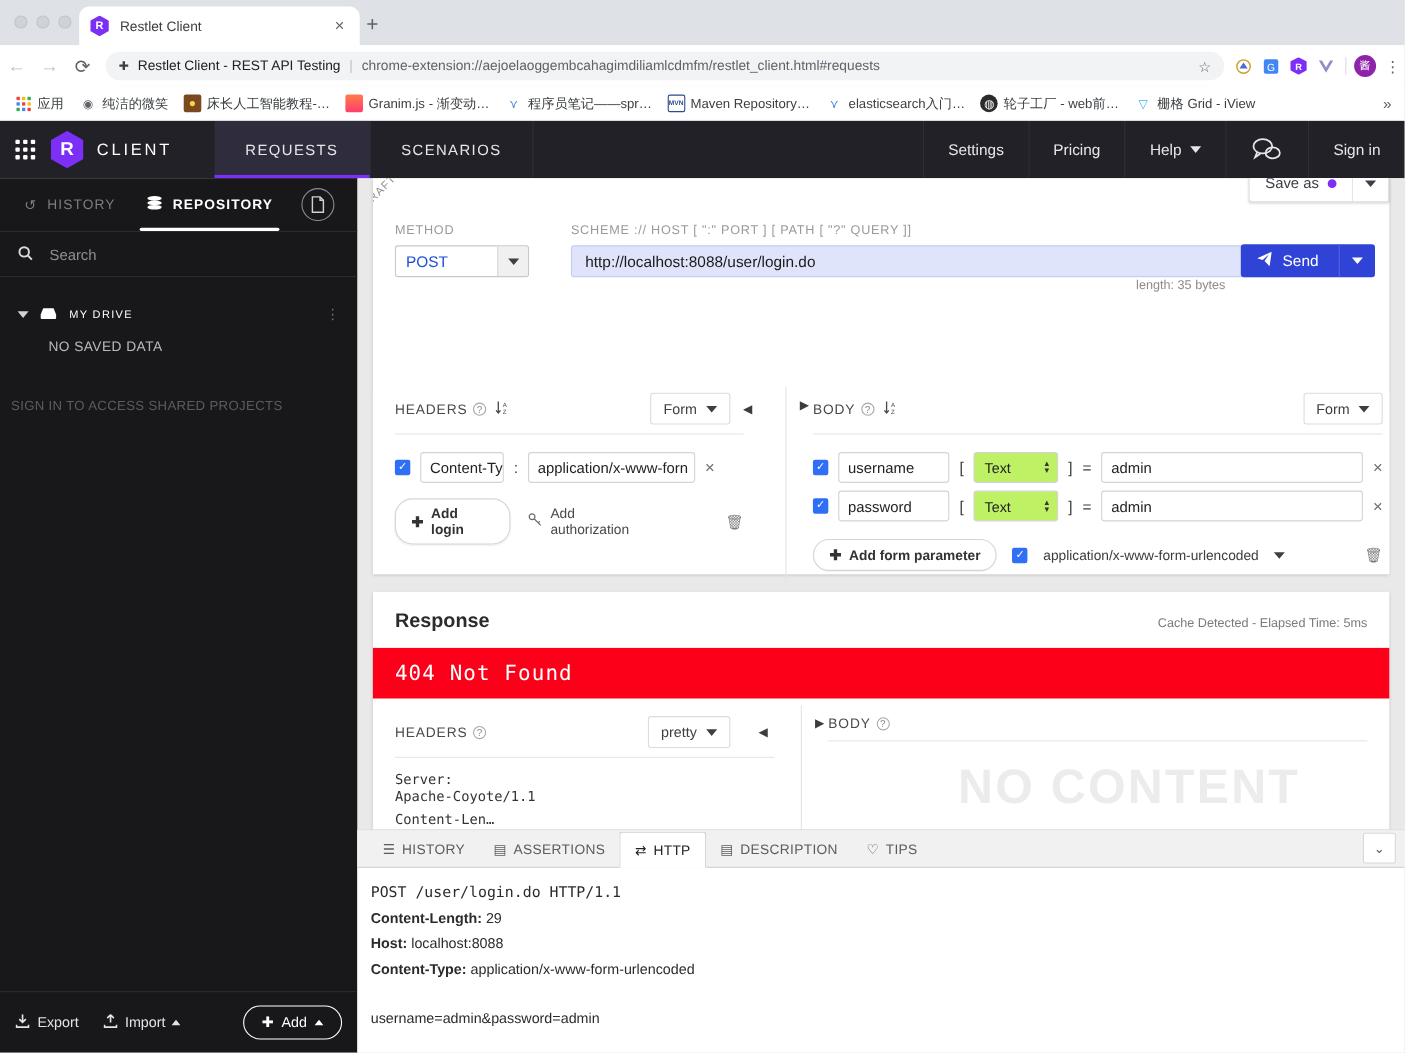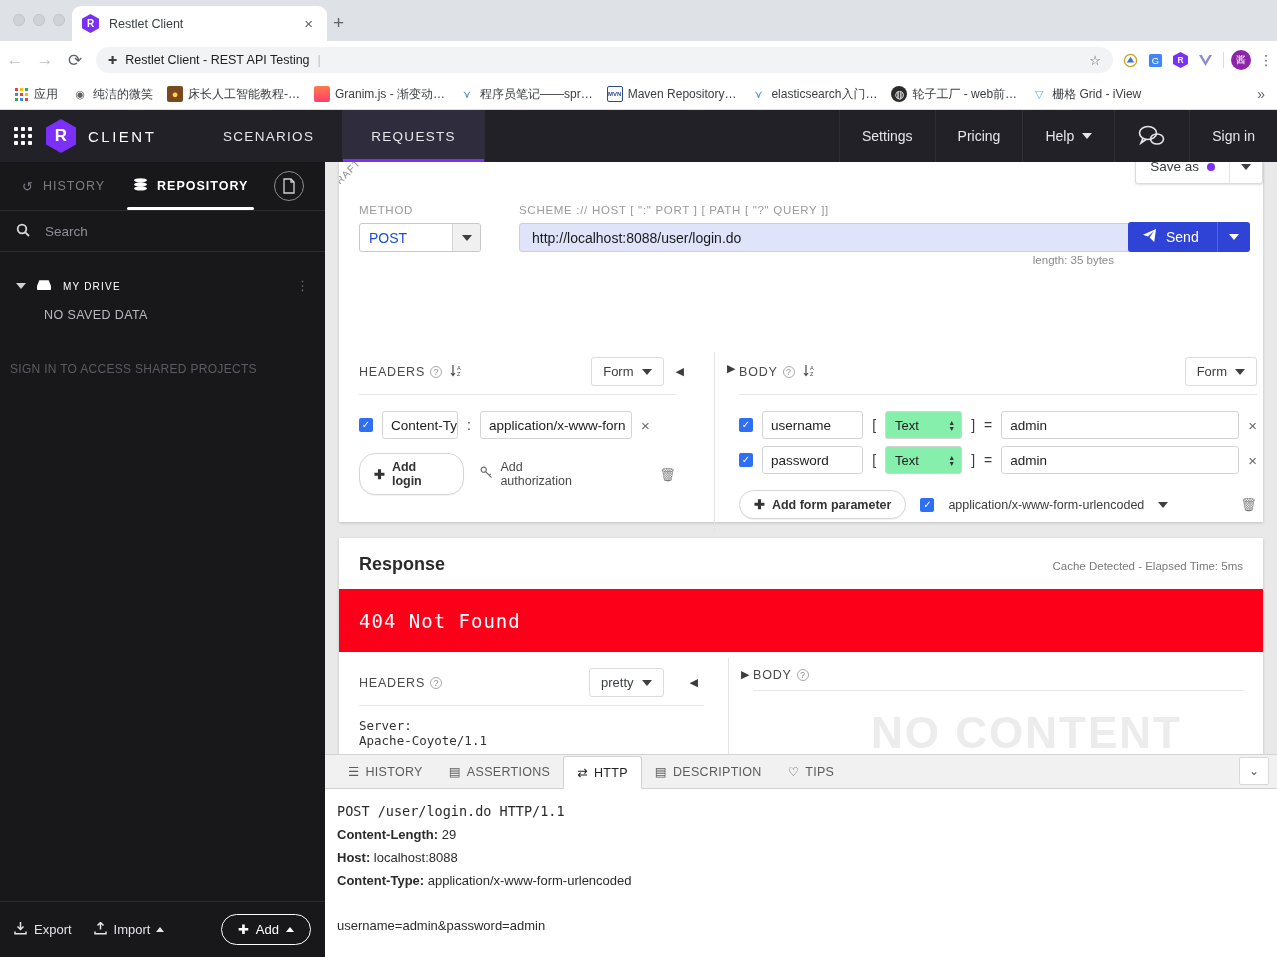--- a/index.html
+++ b/index.html
@@ -260,34 +260,34 @@
   .tinput {
     border: 1px solid #d4d4d4; border-radius: 3px; height: 28px;
     display: flex; align-items: center; padding: 0 8px; font-size: 13.5px;
     color: #222; background: #fff; overflow: hidden; white-space: nowrap;
   }
   .x-btn { color: #6b6b6b; font-size: 15px; }
   .bracket { color: #3c3c3c; font-size: 14px; }
   .tsel {
     border: 1px solid #d4d4d4; border-radius: 3px; height: 28px; width: 82px;
     display: flex; align-items: center; padding: 0 6px 0 9px; font-size: 13px;
-    color: #222; background: #86efac;
+    color: #222; background: #bef264;
   }
   .spin { margin-left: auto; display: flex; flex-direction: column; gap: 1px;
           line-height: 5px; font-size: 7px; color: #333; }
   .trash { color: #7b7b7b; font-size: 13px; }
   .vsep { width: 1px; background: #e4e4e4; }
 
   
   .resp-card { position: absolute; left: 14px; right: 14px; top: 376px; height: 370px; }
   .resp-head { display: flex; align-items: baseline; padding: 16px 20px 14px 20px; }
   .resp-title { font-size: 18px; font-weight: bold; color: #2b2b2b; }
   .resp-meta { margin-left: auto; font-size: 11.5px; color: #7a7a7a; }
   .status-bar {
-    background: #fb0018; color: #fff; height: 63px; display: flex; align-items: center;
+    background: #fb0018; color: #fff; height: 46px; display: flex; align-items: center;
     padding-left: 20px; font-family: "DejaVu Sans Mono", monospace;
     font-size: 19px; letter-spacing: 1px;
   }
   .mono { font-family: "DejaVu Sans Mono", monospace; flex-direction: column; }
   .hdr-row { display: flex; font-size: 12.5px; color: #333; margin-top: 6px; }
   .hdr-key { width: 105px; color: #333; }
   .nocontent {
     position: absolute; font-size: 44px; font-weight: bold; color: #ececec;
     letter-spacing: 2px; white-space: nowrap;
   }
@@ -334,20 +334,21 @@
   </div>
 
   <div class="chrome-toolbar">
     <div class="nav-btn dim">←</div>
     <div class="nav-btn dim">→</div>
     <div class="nav-btn">⟳</div>
     <div class="omnibox">
       <span class="omni-ext-icon">✚</span>
       <span class="omni-name">Restlet Client - REST API Testing</span>
       <span class="omni-sep">|</span>
+      <span class="omni-url">chrome-extension://aejoelaoggembcahagimdiliamlcdmfm/restlet_client.html#requests</span>
       <span class="omni-star">☆</span>
     </div>
     <div class="ext-icons">
       <span class="ext-ic">
         <svg width="15" height="15" viewBox="0 0 16 16">
             <circle cx="8" cy="8" r="6.5" fill="#fff" stroke="#c9a227" stroke-width="1.4"></circle>
             <path d="M4 10 L8 4 L12 10 Z" fill="#4a6fd4"></path>
           </svg>
       </span>
       <span class="ext-ic">
@@ -434,25 +435,25 @@
           <i></i>
           <i></i>
           <i></i>
           <i></i>
           <i></i>
           <i></i>
       </span>
       <span class="brand-hex">R</span>
       <span class="brand-text">CLIENT</span>
     </div>
+    <div class="nav-tab active">
+      <span>REQUESTS</span>
+    </div>
     <div class="nav-tab">
       <span>SCENARIOS</span>
-    </div>
-    <div class="nav-tab active">
-      <span>REQUESTS</span>
     </div>
     <div class="appnav-right">
       <div class="nav-tab">
         <span>Settings</span>
       </div>
       <div class="nav-tab">
         <span>Pricing</span>
       </div>
       <div class="nav-tab">
         <span>Help</span>

